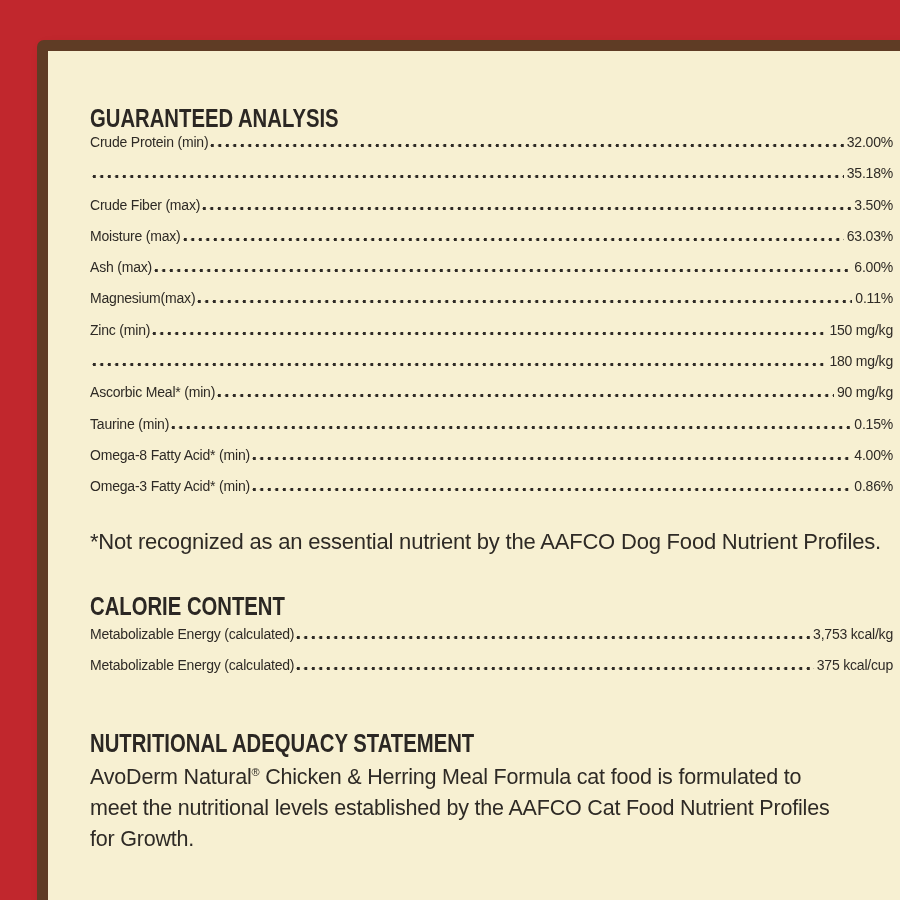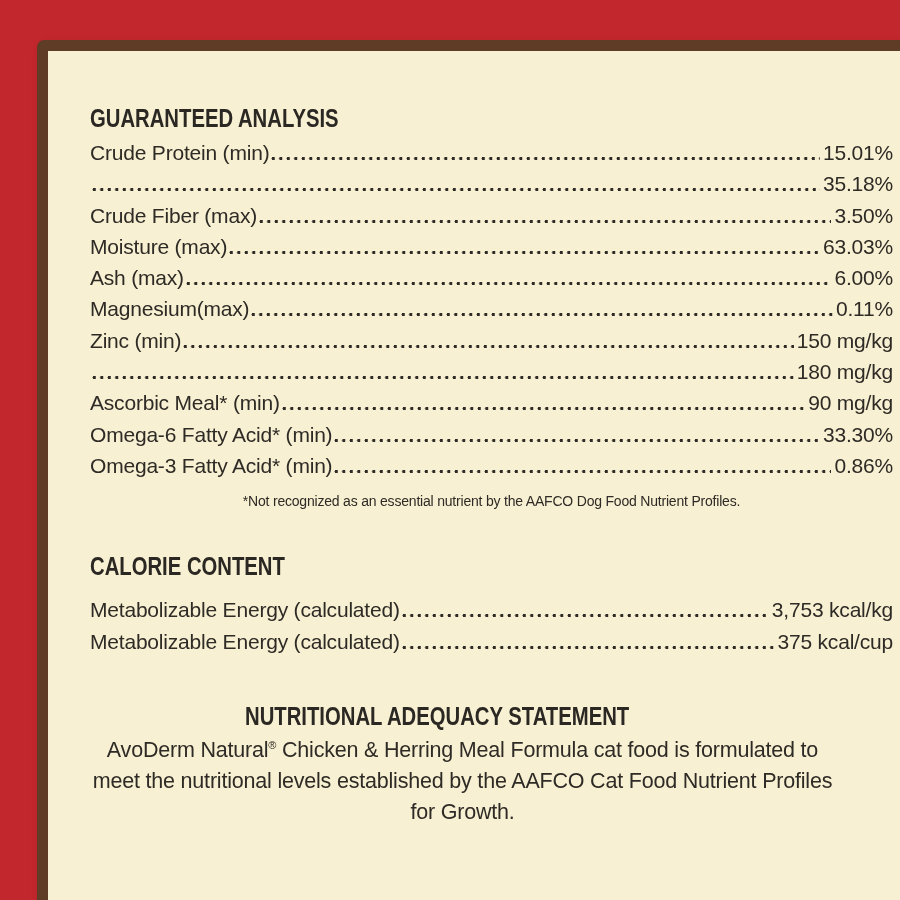--- a/index.html
+++ b/index.html
@@ -25,48 +25,47 @@
   .section-title {
     display: inline-block;
     font-weight: bold;
     font-size: 26px;
     letter-spacing: 0px;
     transform: scaleX(0.78);
     transform-origin: left center;
     white-space: nowrap;
     color: #2b2723;
   }
-  .ga-title-wrap { margin-bottom: 7px; }
+  .ga-title-wrap { margin-bottom: 0; }
   .row {
     display: flex;
     align-items: baseline;
     height: 31.3px;
-    font-size: 21px;
+    font-size: 14px;
     letter-spacing: -0.2px;
   }
   .row .label, .row .value { white-space: nowrap; }
   .dots {
     flex: 1;
     height: 3px;
     margin: 0 3px 0 2px;
     background-image: radial-gradient(circle at 2.2px 1.5px, #2e2a25 1.5px, rgba(0,0,0,0) 1.9px);
     background-size: 7.5px 3px;
     background-repeat: repeat-x;
     background-position: left bottom;
   }
   .footnote {
-    font-size: 14px;
+    font-size: 22px;
     letter-spacing: -0.2px;
     line-height: 31px;
-    margin-top: 1px;
-    text-align: center;
+    margin-top: 16px;
   }
   .calorie-section { margin-top: 34px; }
-  .calorie-section .ga-title-wrap { margin-bottom: 16px; text-decoration: underline; }
-  .adequacy-section { margin-top: 40px; text-align: center; }
+  .calorie-section .ga-title-wrap { margin-bottom: 4px; text-decoration: underline; }
+  .adequacy-section { margin-top: 40px; }
   .adequacy-section .ga-title-wrap { margin-bottom: 3px; }
   .statement {
     font-size: 21.5px;
     letter-spacing: -0.2px;
     line-height: 31px;
     width: 745px;
   }
   .statement sup {
     font-size: 11px;
     vertical-align: super;
@@ -79,21 +78,21 @@
 <div class="panel">
 
   <div class="ga-title-wrap">
     <span class="section-title">GUARANTEED ANALYSIS</span>
   </div>
 
   <div>
     <div class="row">
       <span class="label">Crude Protein (min)</span>
       <span class="dots"></span>
-      <span class="value">15.01%</span>
+      <span class="value">32.00%</span>
     </div>
     <div class="row">
       <span class="dots"></span>
       <span class="value">35.18%</span>
     </div>
     <div class="row">
       <span class="label">Crude Fiber (max)</span>
       <span class="dots"></span>
       <span class="value">3.50%</span>
     </div>
@@ -120,23 +119,28 @@
     <div class="row">
       <span class="dots"></span>
       <span class="value">180 mg/kg</span>
     </div>
     <div class="row">
       <span class="label">Ascorbic Meal* (min)</span>
       <span class="dots"></span>
       <span class="value">90 mg/kg</span>
     </div>
     <div class="row">
-      <span class="label">Omega-6 Fatty Acid* (min)</span>
+      <span class="label">Taurine (min)</span>
       <span class="dots"></span>
-      <span class="value">33.30%</span>
+      <span class="value">0.15%</span>
+    </div>
+    <div class="row">
+      <span class="label">Omega-8 Fatty Acid* (min)</span>
+      <span class="dots"></span>
+      <span class="value">4.00%</span>
     </div>
     <div class="row">
       <span class="label">Omega-3 Fatty Acid* (min)</span>
       <span class="dots"></span>
       <span class="value">0.86%</span>
     </div>
   </div>
 
   <div class="footnote">*Not recognized as an essential nutrient by the AAFCO Dog Food Nutrient Profiles.</div>
 

